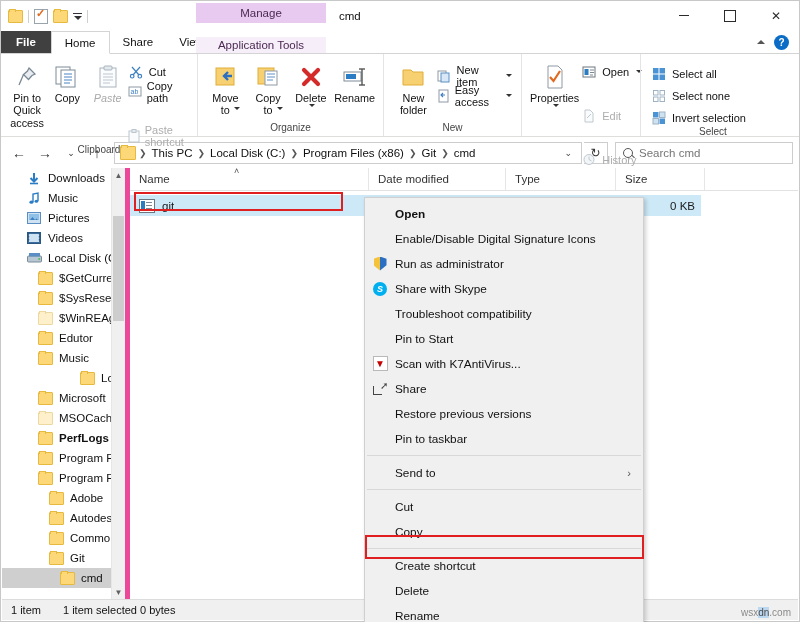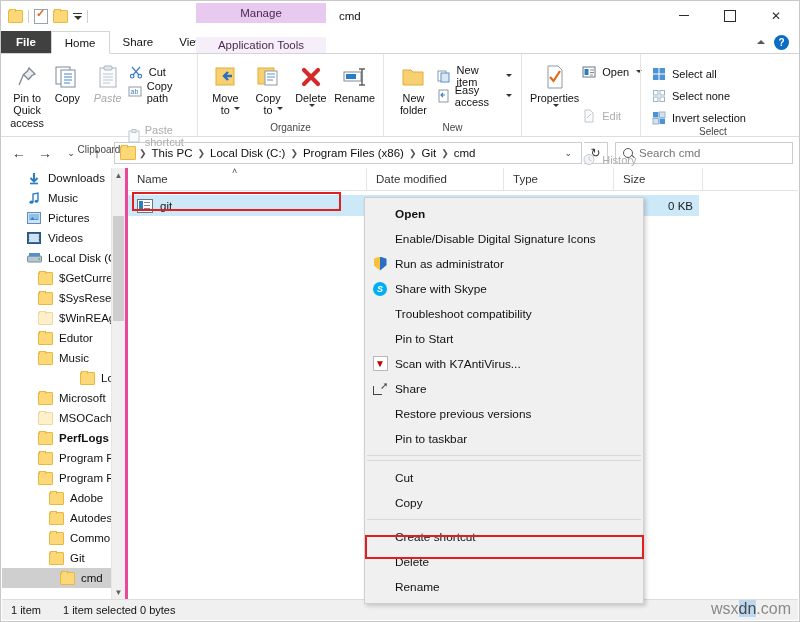--- a/index.html
+++ b/index.html
@@ -330,21 +330,21 @@
     left: 1px;
     right: 1px;
     bottom: 22px;
     display: flex;
   }
   .navpane {
     width: 123px;
     position: relative;
     overflow: hidden;
     background: #fff;
-    border-right: 3px solid #ec4899;
+    border-right: 5px solid #ec4899;
   }
   .tree-item {
     height: 20px;
     display: flex;
     align-items: center;
     gap: 6px;
     font-size: 11.5px;
     color: #111;
     white-space: nowrap;
     padding-right: 2px;
@@ -507,21 +507,21 @@
     align-items: center;
     font-size: 11px;
     color: #111;
     box-sizing: border-box;
   }
   .st-count { padding-left: 9px; }
   .st-sel { padding-left: 22px; }
   .watermark {
     position: absolute;
     right: 8px; bottom: 3px;
-    font-size: 16px;
+    font-size: 10px;
     color: #8a8a8a;
     z-index: 60;
   }
   .watermark .hl { background: #bcd8f0; color: #4a4a4a; }
 </style>
 </head>
 <body>
 
 <div class="window">
 
@@ -1125,20 +1125,25 @@
       <span class="ci-ic"></span>
       <span class="ci-lbl">Restore previous versions</span>
     </div>
     <div class="ctxitem">
       <span class="ci-ic"></span>
       <span class="ci-lbl">Pin to taskbar</span>
     </div>
 
     <div class="ctxsep"></div>
 
+    <div class="ctxitem">
+      <span class="ci-ic"></span>
+      <span class="ci-lbl">Send to</span>
+      <span class="submenu-arrow">›</span>
+    </div>
 
     <div class="ctxsep"></div>
 
     <div class="ctxitem">
       <span class="ci-ic"></span>
       <span class="ci-lbl">Cut</span>
     </div>
     <div class="ctxitem">
       <span class="ci-ic"></span>
       <span class="ci-lbl">Copy</span>

